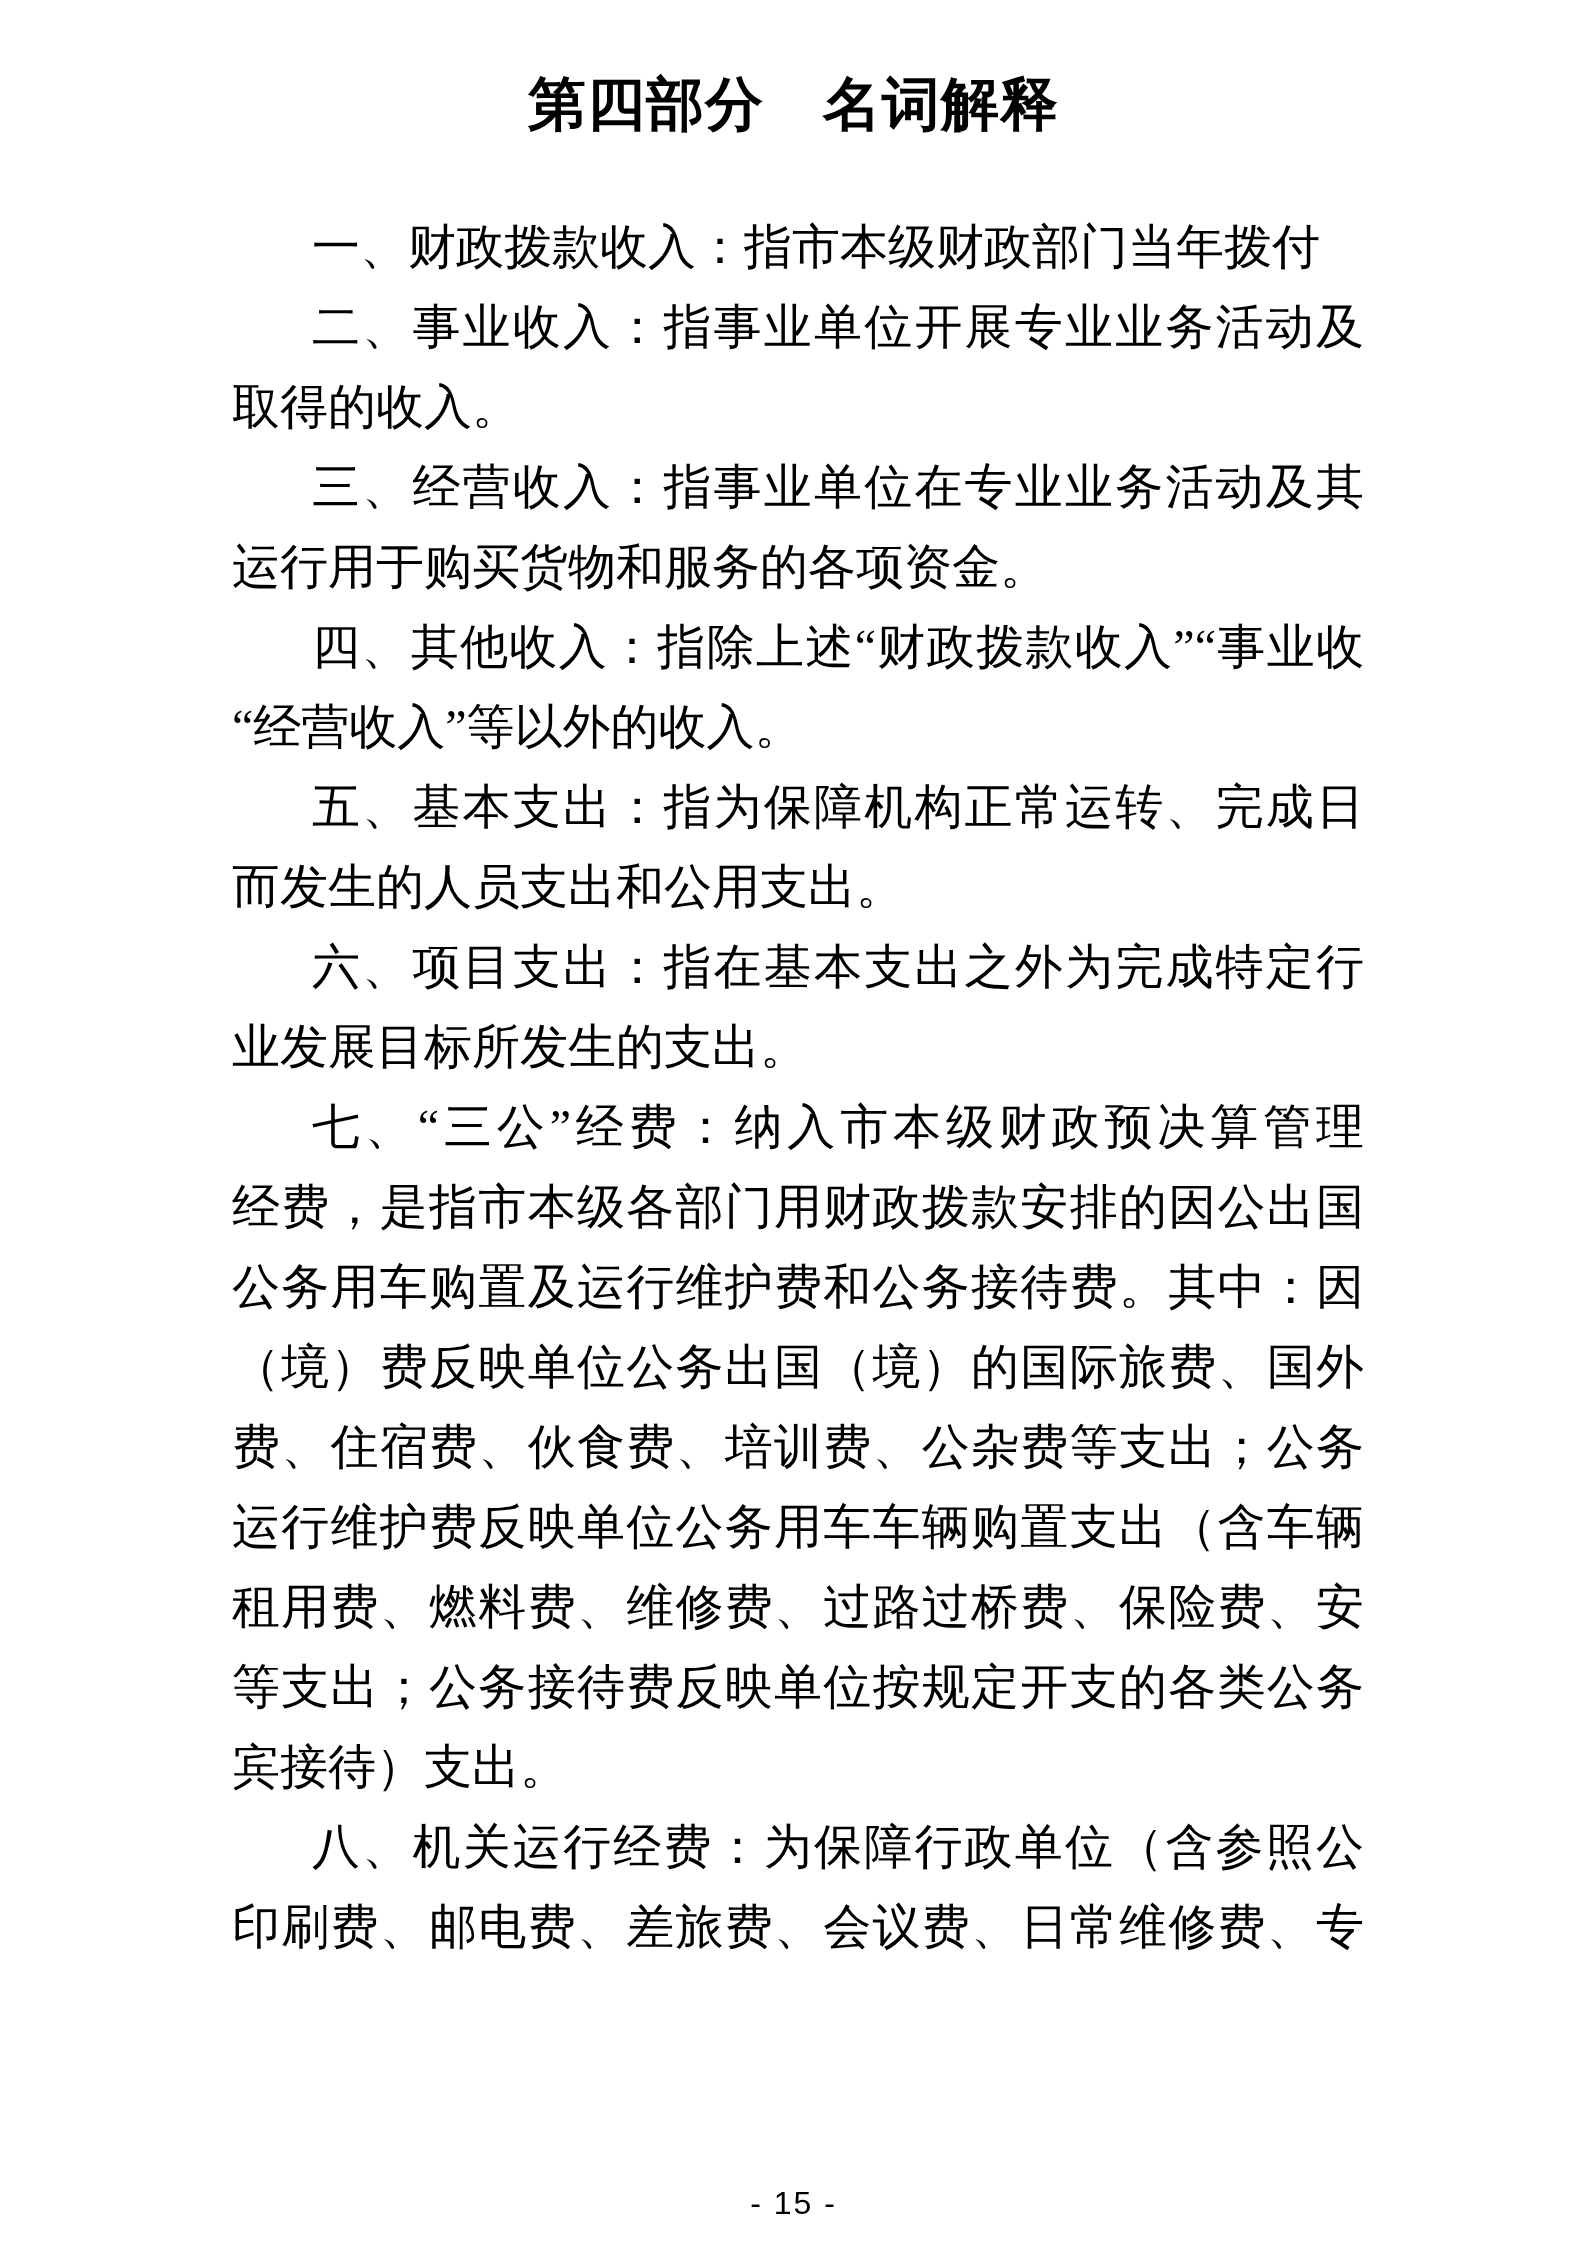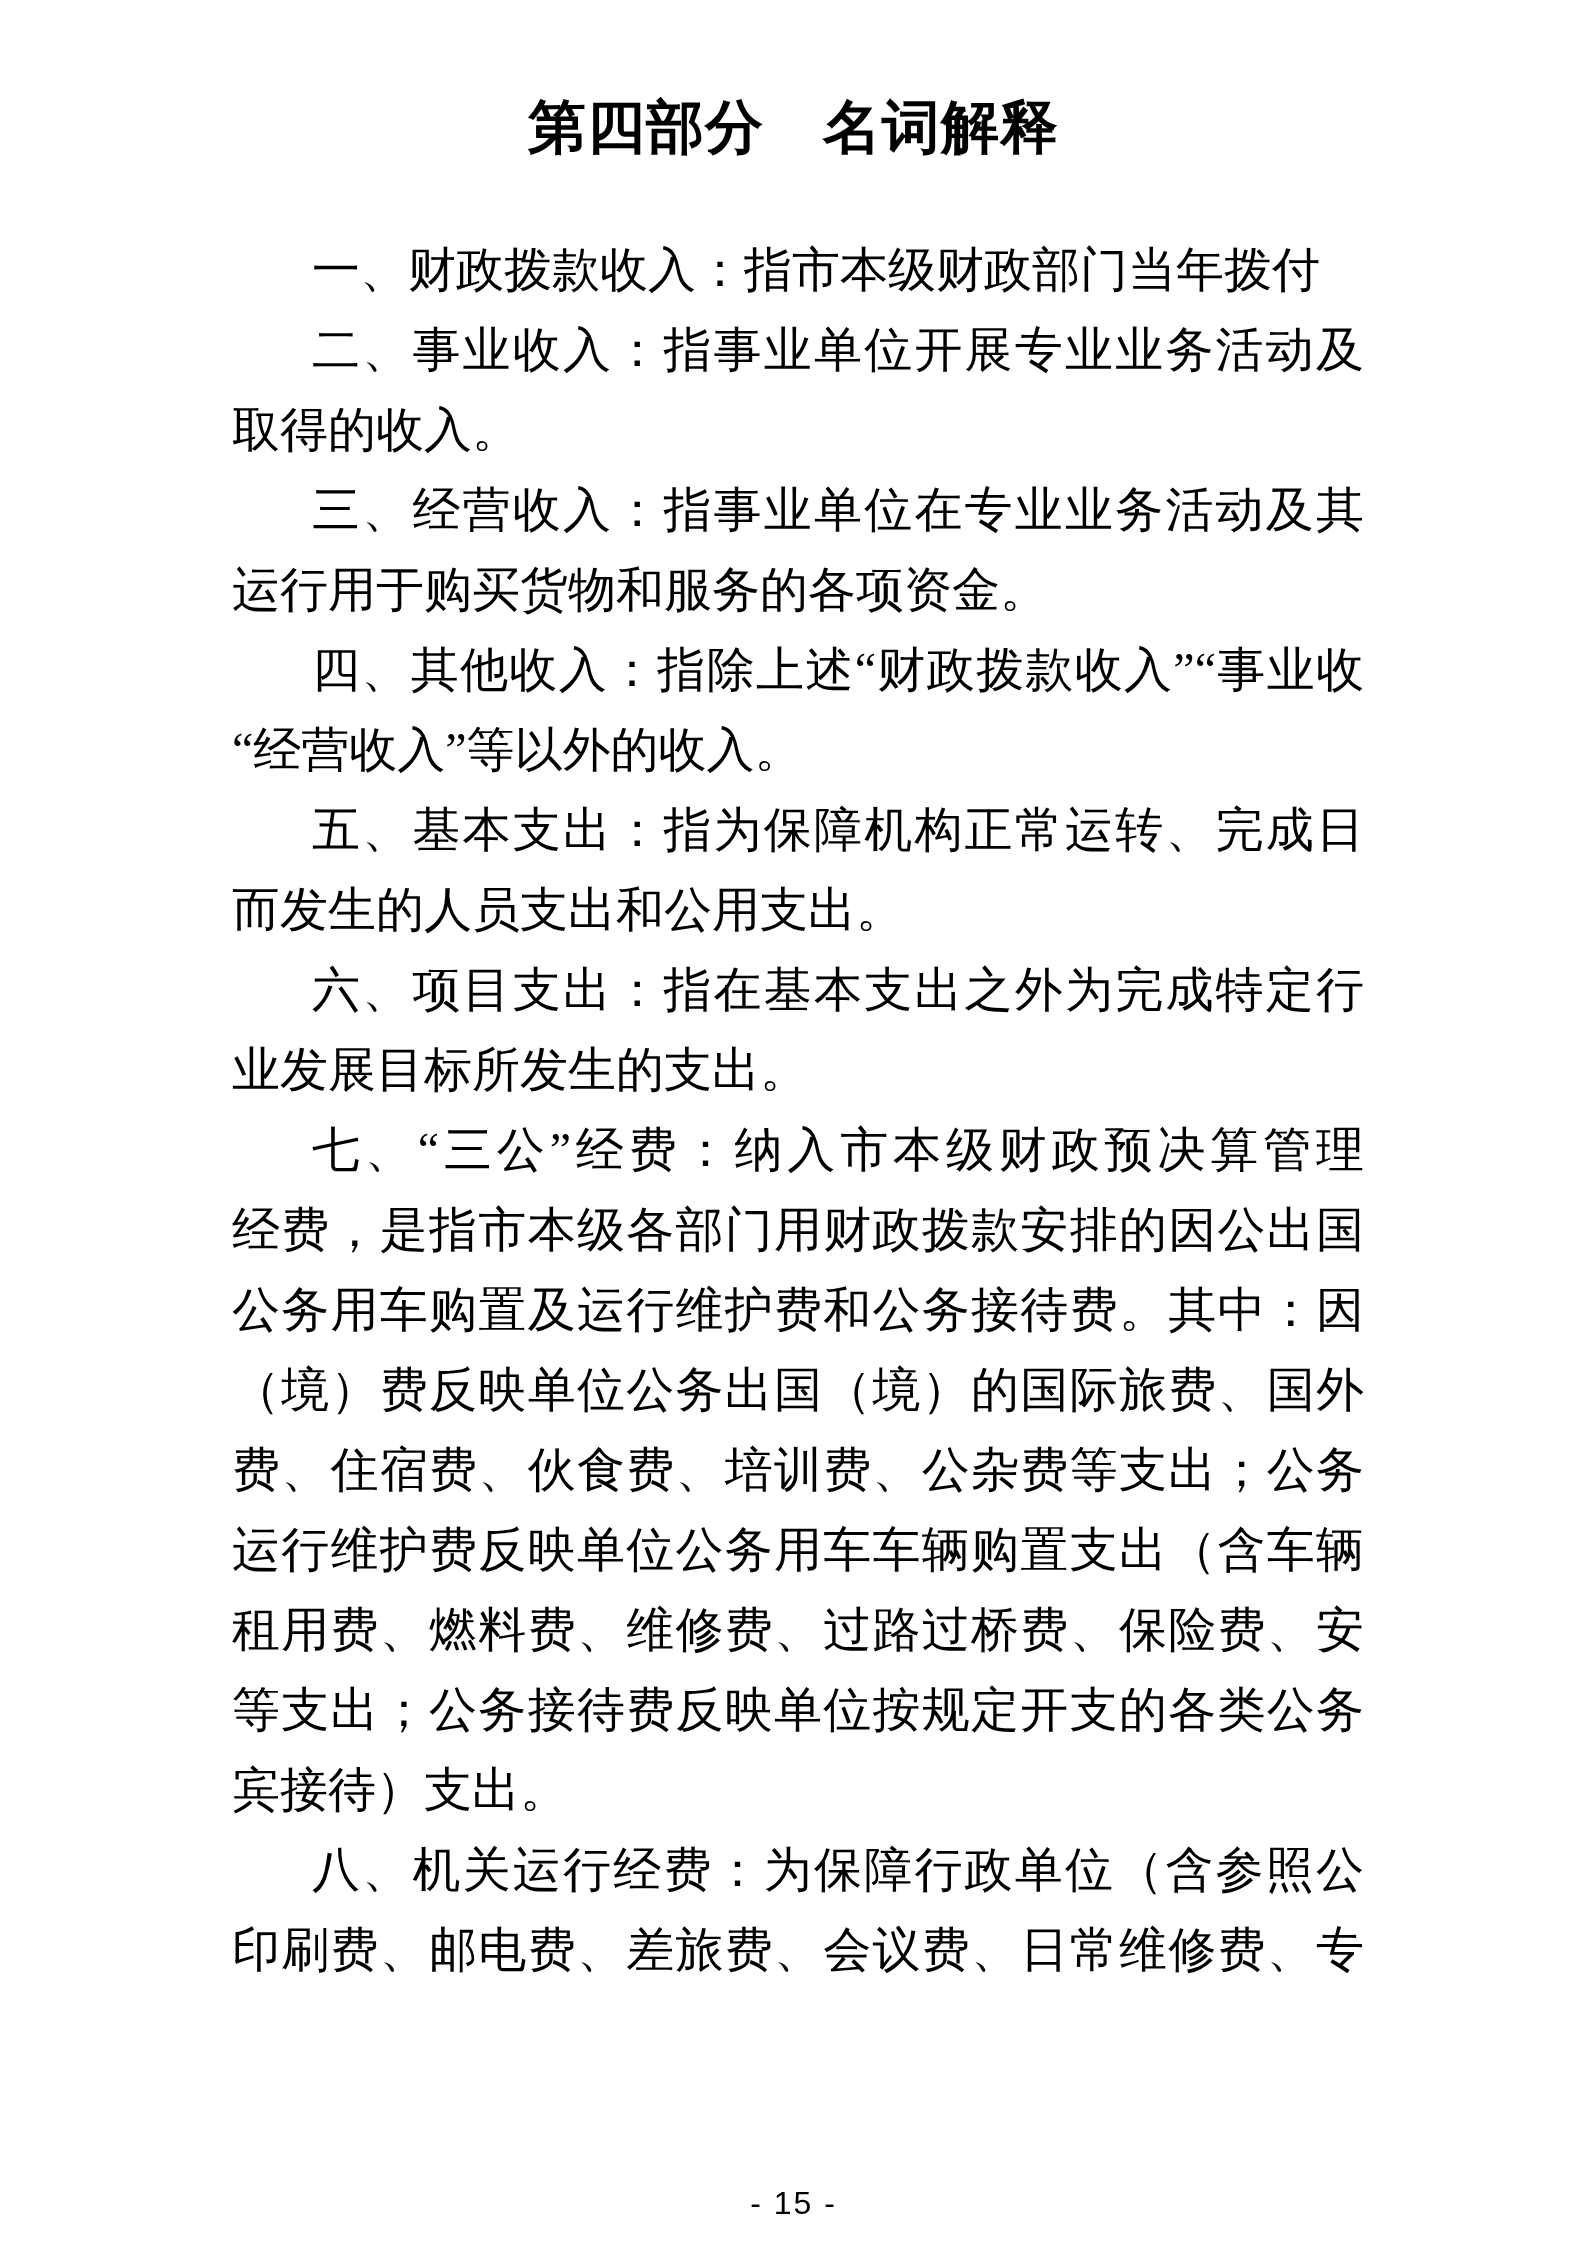--- a/index.html
+++ b/index.html
@@ -8,21 +8,21 @@
     width: 1587px;
     height: 2245px;
     margin: 0 auto;
     background: #ffffff;
     color: #000000;
     font-family: "Liberation Serif", "DejaVu Serif", serif;
     overflow: hidden;
   }
   .doc-title {
     margin: 0;
-    padding-top: 96px;
+    padding-top: 73px;
     height: 62px;
     line-height: 62px;
     text-align: center;
     font-family: "Liberation Sans", "DejaVu Sans", sans-serif;
     font-weight: 700;
     font-size: 58px;
     letter-spacing: 1px;
     white-space: nowrap;
   }
   .doc-body {

